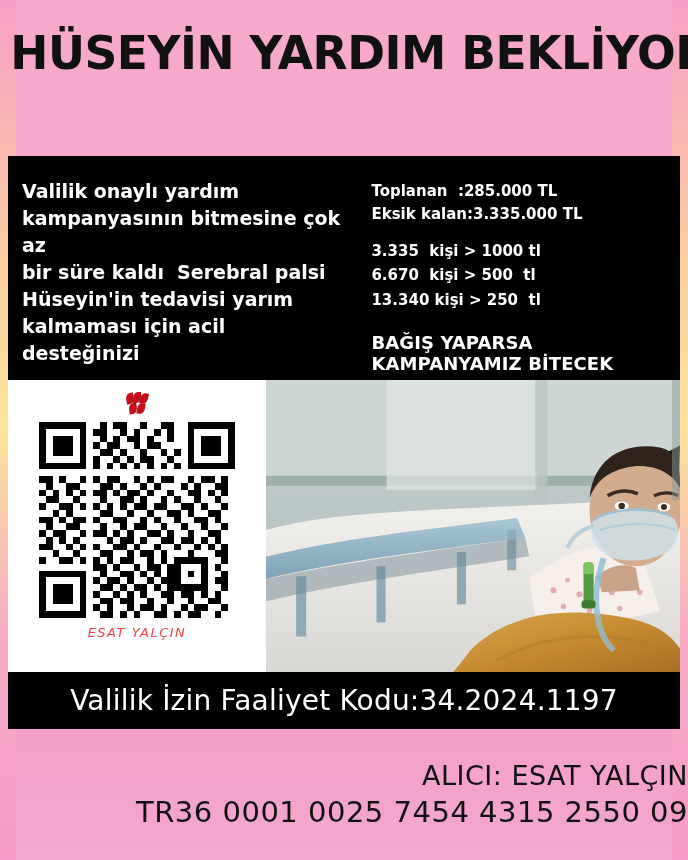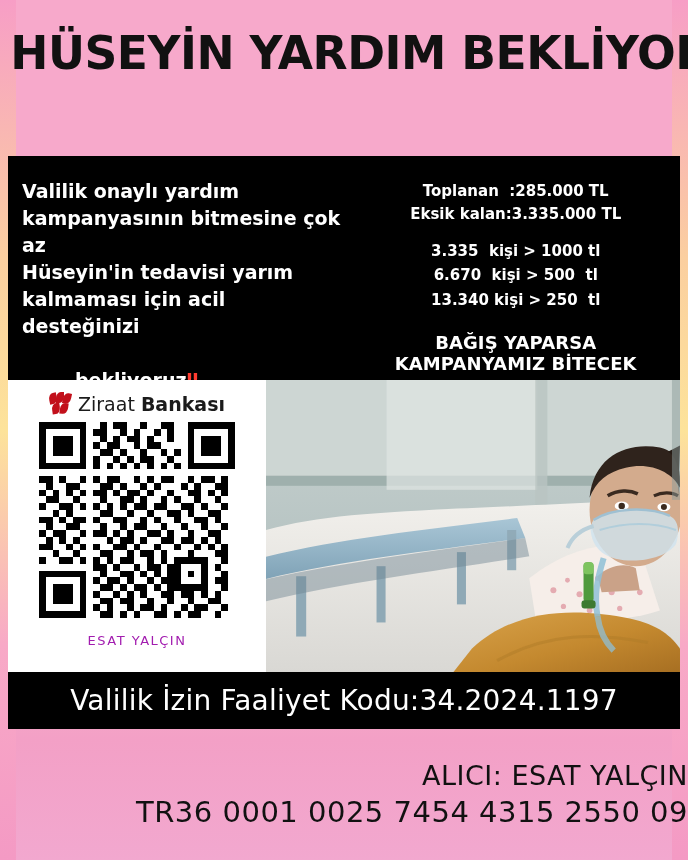--- a/index.html
+++ b/index.html
@@ -49,21 +49,20 @@
     color: #fff;
     display: flex;
   }
   .col-left {
     width: 52%;
     padding: 22px 10px 10px 14px;
   }
   .col-right {
     width: 48%;
     padding: 24px 20px 10px 14px;
-    text-align: center;
   }
   .appeal-line {
     font-family: "DejaVu Sans", sans-serif;
     font-weight: 700;
     font-size: 19px;
     line-height: 1.42;
     color: #fff;
     white-space: pre-wrap;
   }
   .bang { color: #ff3b30; font-weight: 700; }
@@ -119,22 +118,22 @@
   .bank-logo .l4 { left: 3px; top: 11px; transform: rotate(-8deg); }
   .bank-logo .l5 { left: 11px; top: 11px; transform: rotate(8deg); }
   .bank-name {
     font-family: "DejaVu Sans", sans-serif;
     font-size: 19px; color: #1b1b1b; font-weight: 400;
   }
   .bank-name b { font-weight: 700; }
   .qr-wrap { width: 228px; height: 200px; display:flex; align-items:center; justify-content:center;}
   .qr-name {
     font-family: "DejaVu Sans", sans-serif;
-    font-size: 13px; letter-spacing: 1.5px; color: #a21caf;
-    margin-top: 13px; margin-bottom: 4px;
+    font-size: 13px; letter-spacing: 1.5px; color: #ef4444;
+    margin-top: 5px; margin-bottom: 4px; font-style: italic;
   }
   .photo {
     flex: 1;
     position: relative;
     overflow: hidden;
     background: #cfd6d6;
   }
 
   
   .permit {
@@ -184,20 +183,21 @@
   <div class="edge-right"></div>
 
   <div class="title-band">
     <div class="title">HÜSEYİN YARDIM BEKLİYOR</div>
   </div>
 
   <div class="black-block">
     <div class="col-left">
       <div class="appeal-line">Valilik onaylı yardım</div>
       <div class="appeal-line">kampanyasının bitmesine çok az</div>
+      <div class="appeal-line">bir süre kaldı  Serebral palsi</div>
       <div class="appeal-line">Hüseyin'in tedavisi yarım</div>
       <div class="appeal-line">kalmaması için acil desteğinizi</div>
       <div class="appeal-line">
         <span>bekliyoruz</span><span class="bang">‼</span>
       </div>
     </div>
 
     <div class="col-right">
       <div class="stat-line">Toplanan  :285.000 TL</div>
       <div class="stat-line">Eksik kalan:3.335.000 TL</div>
@@ -215,21 +215,20 @@
 
     <div class="qr-card">
       <div class="bank-row">
         <span class="bank-logo">
           <span class="leaf l1"></span>
             <span class="leaf l2"></span>
             <span class="leaf l3"></span>
           <span class="leaf l4"></span>
             <span class="leaf l5"></span>
         </span>
-        <span class="bank-name"><span>Ziraat </span><b>Bankası</b></span>
       </div>
 
       <div class="qr-wrap">
         <svg width="212" height="196" viewBox="0 0 29 29" shape-rendering="crispEdges">
           <rect width="29" height="29" fill="#ffffff"></rect>
           <g fill="#000000">
 
             <rect x="0" y="0" width="7" height="1"></rect>
               <rect x="0" y="6" width="7" height="1"></rect>
             <rect x="0" y="0" width="1" height="7"></rect>

